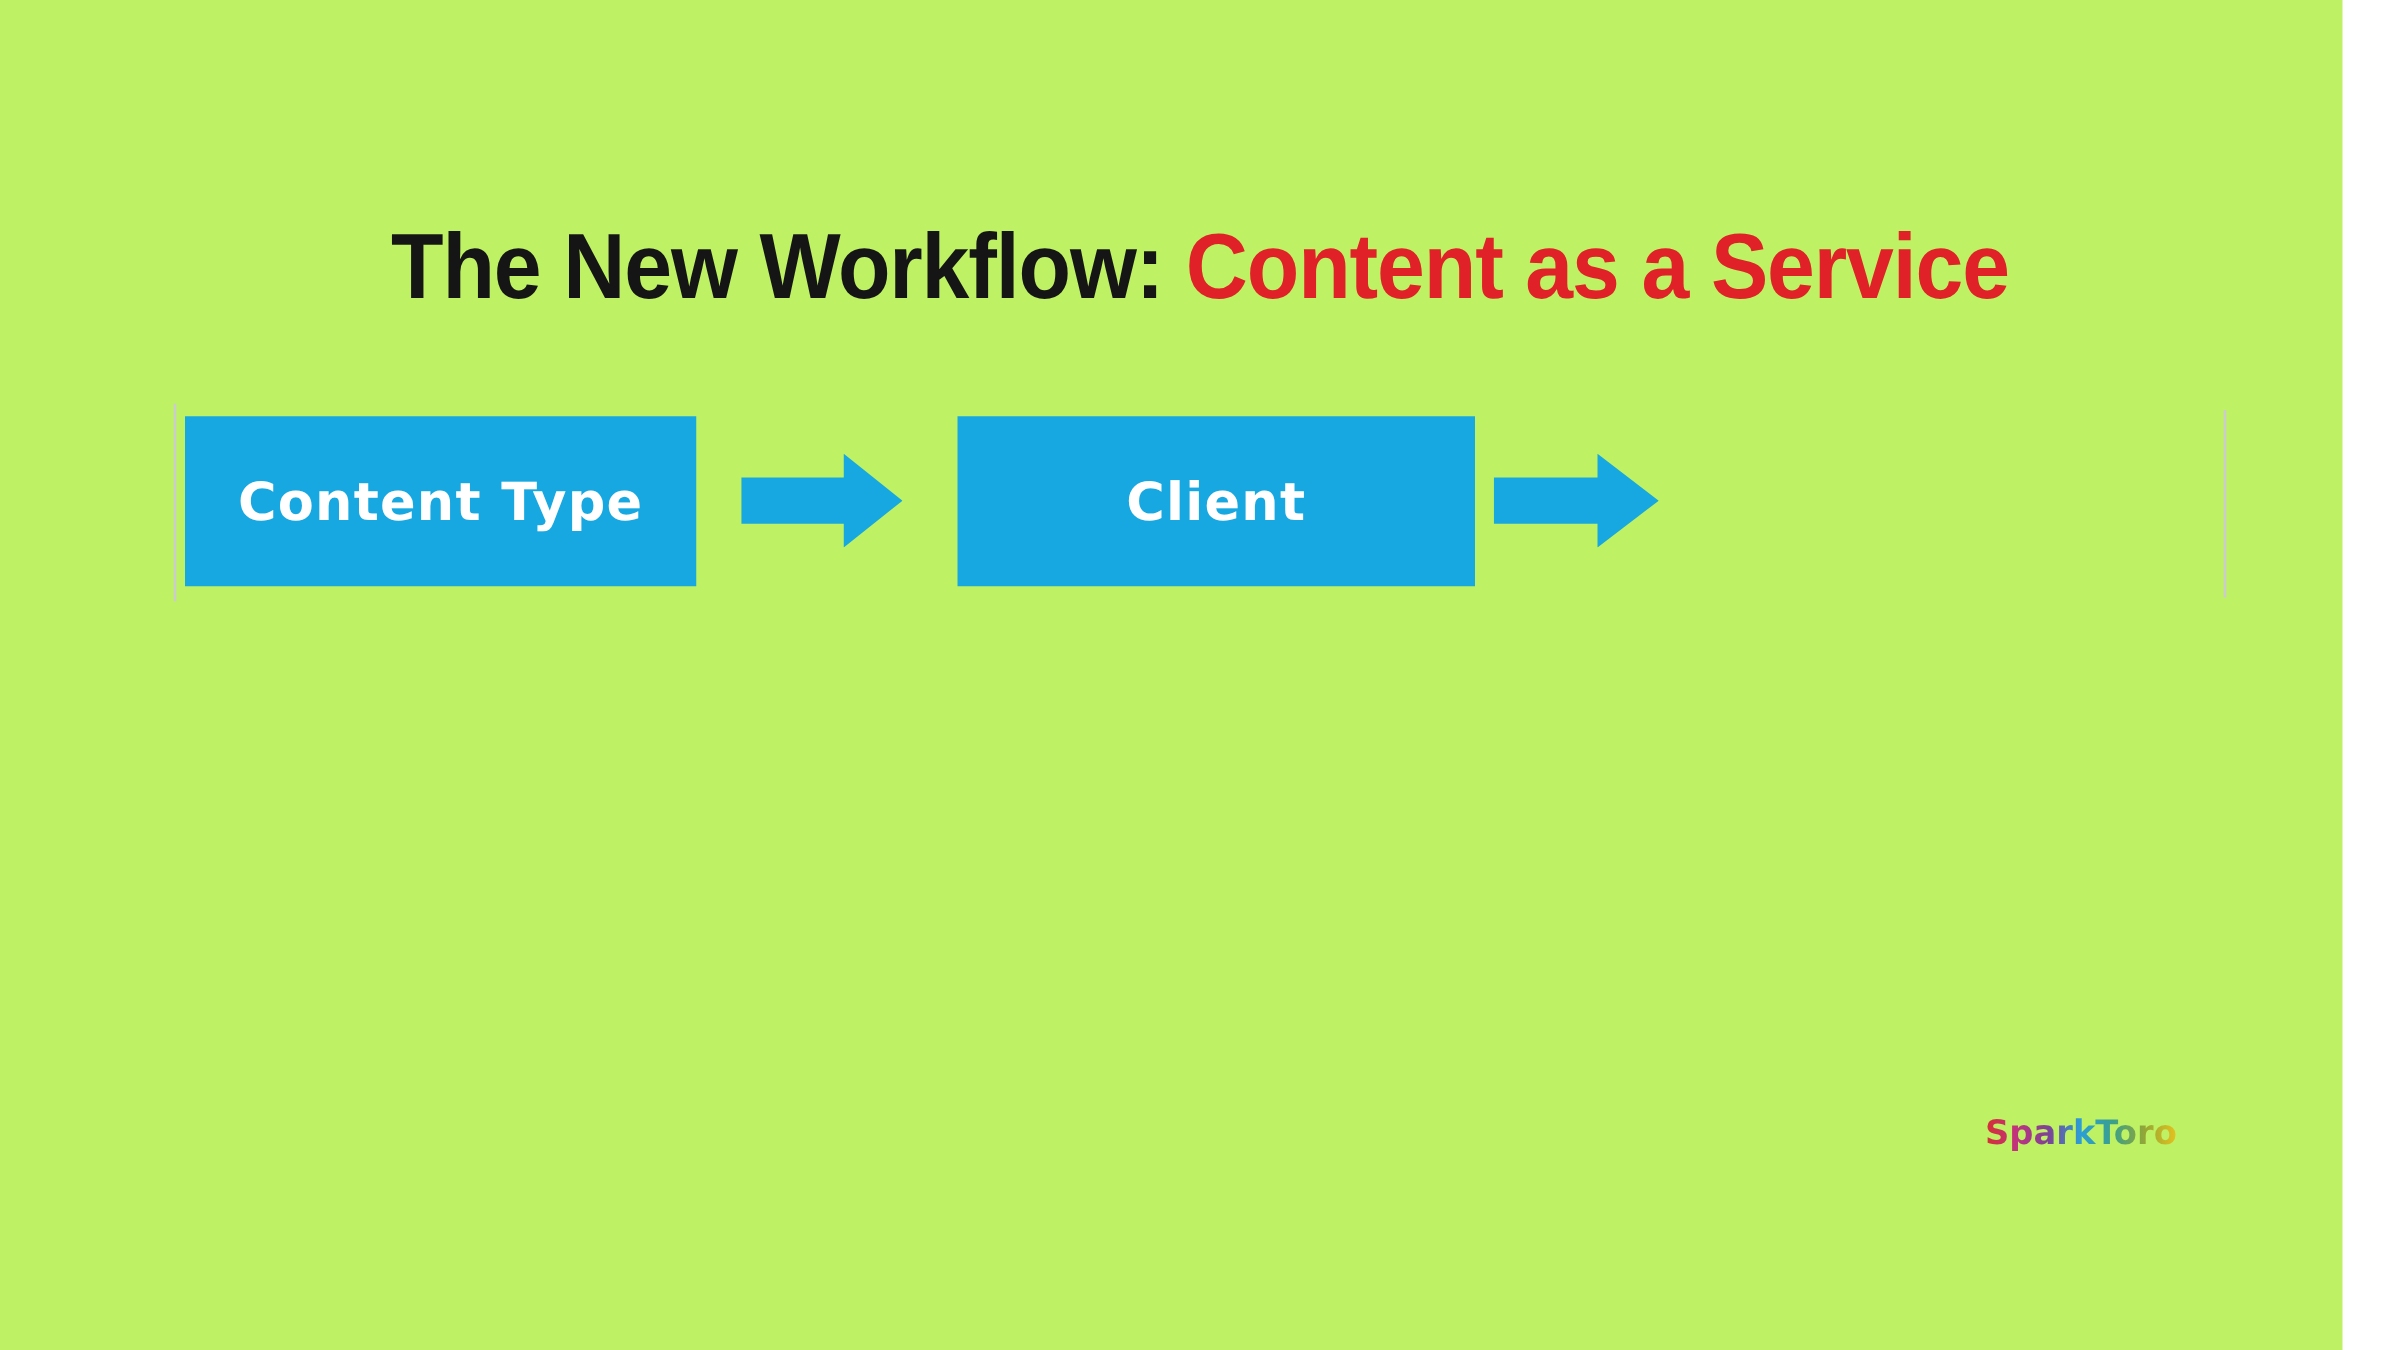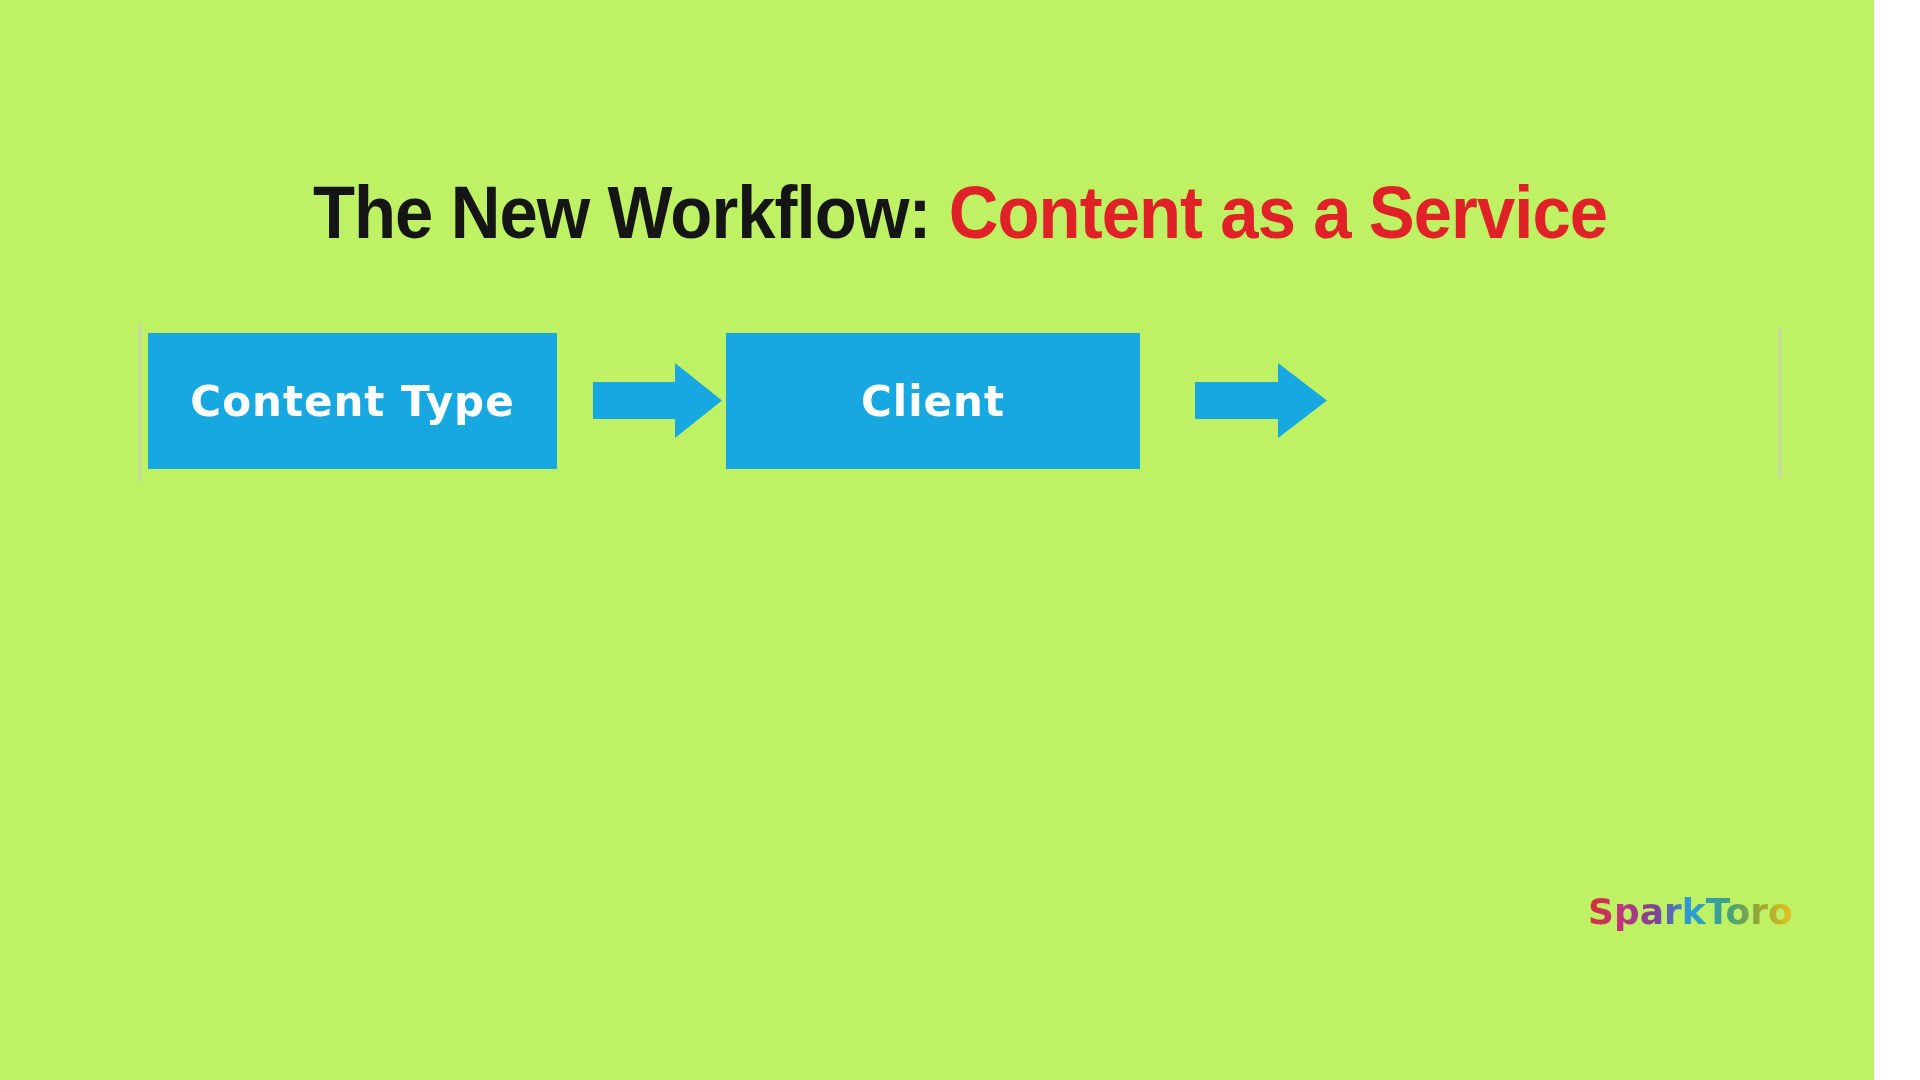--- a/index.html
+++ b/index.html
@@ -59,41 +59,41 @@
   .node span {
     font-family: "DejaVu Sans", sans-serif;
     font-weight: 700;
     font-size: 42px;
     letter-spacing: 1px;
     color: #ffffff;
     white-space: nowrap;
     text-align: right;
   }
   .node-1 { left: 148px;  width: 409px; }
-  .node-2 { left: 726px;  width: 414px; }
+  .node-2 { left: 766px;  width: 414px; }
   .node-3 { left: 1353px; width: 416px; }
 
   
   .arrow {
     position: absolute;
     top: 363px;
     height: 75px;
     display: block;
   }
   .arrow polygon { fill: var(--node-blue, #18a8e1); }
   .arrow-1 { left: 593px;  width: 129px; }
   .arrow-2 { left: 1195px; width: 132px; }
 
   
   .logo {
     position: absolute;
     left: 1588px;
     top: 891px;
     font-family: "DejaVu Sans", sans-serif;
-    font-size: 36px;
+    font-size: 27px;
     font-weight: 700;
     letter-spacing: 0px;
     white-space: nowrap;
     -webkit-background-clip: text;
     background-clip: text;
     color: transparent;
     
   }
 </style>
 </head>

